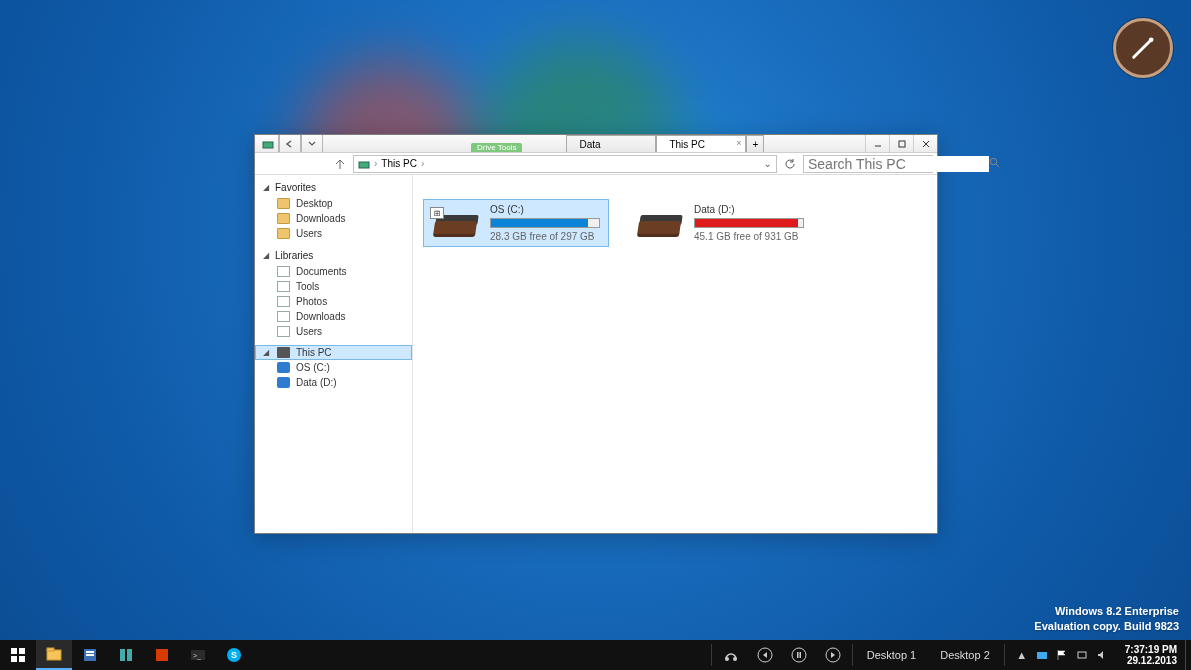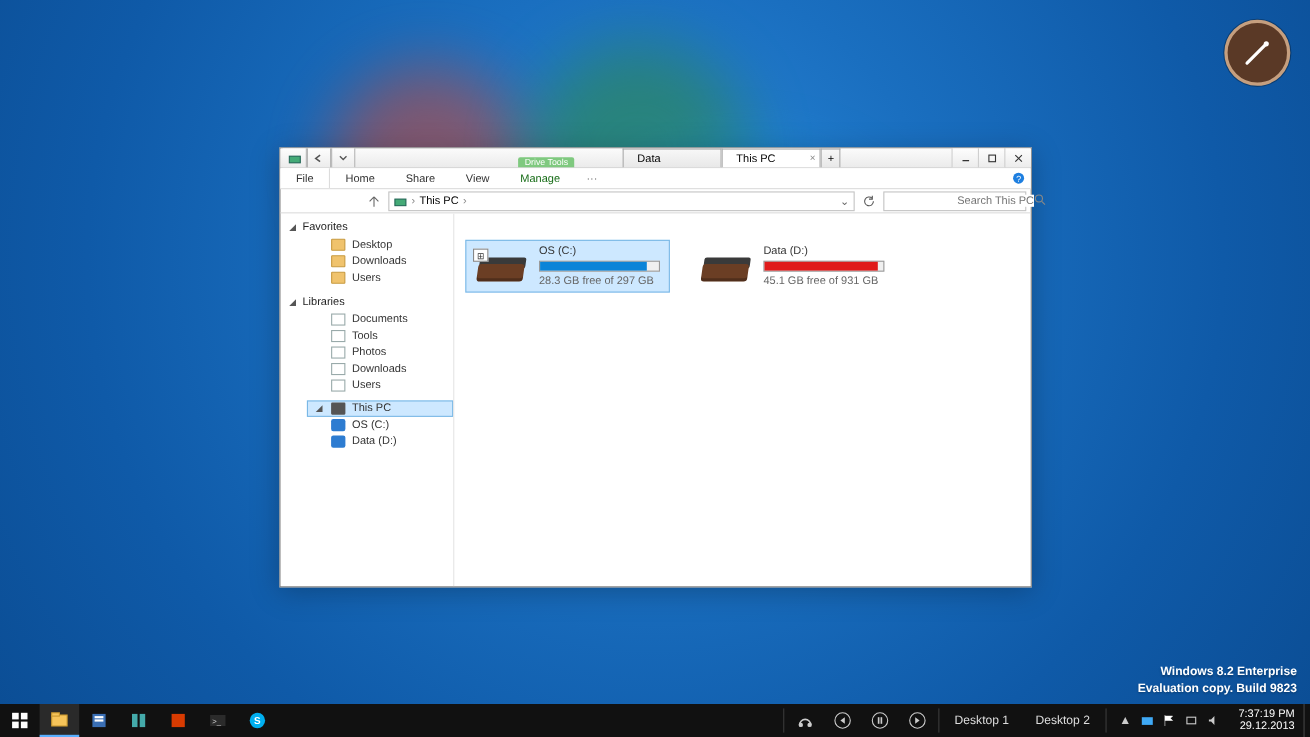--- a/index.html
+++ b/index.html
@@ -26,21 +26,21 @@
 .taskbar .spacer { flex: 1; }
 .tbtn { width: 36px; display: flex; align-items: center; justify-content: center; cursor: pointer; }
 .tbtn.active { background: #2a2a2a; border-bottom: 2px solid #5ab0ff; }
 .tbtn svg { width: 18px; height: 18px; }
 .divider-v { width: 1px; background: #3a3a3a; margin: 4px 2px; }
 .ctrlbtn { width: 34px; display: flex; align-items: center; justify-content: center; cursor: pointer; }
 .ctrlbtn svg { width: 18px; height: 18px; }
 .desk-switch { display: flex; align-items: center; padding: 0 12px; cursor: pointer; gap: 4px; color: #ddd; }
 .tray { display: flex; align-items: center; gap: 6px; padding: 0 8px; }
 .tray .ticon { width: 14px; height: 14px; display: inline-flex; align-items: center; justify-content: center; }
-.clock { display: flex; flex-direction: column; align-items: flex-end; justify-content: center; padding: 2px 8px; font-size: 10px; line-height: 1.15; }
+.clock { display: flex; flex-direction: column; align-items: flex-end; justify-content: center; padding: 2px 8px; font-size: 10px; line-height: 1.15; font-weight: bold; }
 
 
 .window { position: absolute; left: 254px; top: 134px; width: 684px; height: 400px; background: #fff; border: 1px solid #7d7d7d; box-shadow: 0 4px 24px rgba(0,0,0,.25); display: flex; flex-direction: column; }
 
 .titlebar { height: 18px; background: linear-gradient(#fbfbfb, #ebebeb); border-bottom: 1px solid #cfcfcf; display: flex; align-items: flex-end; font-size: 10px; }
 .titlebar .qat { display: flex; align-items: center; gap: 0; padding-left: 2px; }
 .qbtn { width: 22px; height: 17px; border: 1px solid #b6b6b6; border-top: 0; border-bottom: 0; display: flex; align-items: center; justify-content: center; background: linear-gradient(#fdfdfd,#ececec); }
 .qbtn:first-child { border-left: 0; }
 .titlebar .context-tab { margin-left: 148px; display: flex; flex-direction: column; align-items: center; }
 .context-label { height: 9px; font-size: 8px; line-height: 9px; padding: 0 6px; background: #7fc97f; color: #fff; border-radius: 2px 2px 0 0; }
@@ -62,28 +62,28 @@
 .rib-help { margin-left: auto; width: 22px; display: flex; align-items: center; justify-content: center; color: #0066cc; cursor: pointer; }
 
 .navrow { height: 22px; border-bottom: 1px solid #dcdcdc; display: flex; align-items: center; gap: 4px; padding: 0 4px; font-size: 10px; }
 .navbtn { width: 18px; height: 18px; display: flex; align-items: center; justify-content: center; color: #777; cursor: pointer; }
 .addr { flex: 1; height: 18px; border: 1px solid #c3c3c3; display: flex; align-items: center; padding: 0 4px; gap: 4px; }
 .addr .crumb { display: flex; align-items: center; gap: 3px; cursor: pointer; }
 .addr .sep { color: #888; }
 .addr .dd { margin-left: auto; color: #666; cursor: pointer; }
 .refresh { width: 18px; height: 18px; display: flex; align-items: center; justify-content: center; cursor: pointer; color: #555; }
 .search { width: 130px; height: 18px; border: 1px solid #c3c3c3; display: flex; align-items: center; padding: 0 4px; color: #999; }
-.search input { border: 0; outline: 0; font-size: 10px; flex: 1; color: #999; text-align: right; }
+.search input { border: 0; outline: 0; font-size: 14px; flex: 1; color: #999; }
 .search .sicon { color: #888; }
 
 .body { flex: 1; display: flex; overflow: hidden; }
 .navpane { width: 158px; border-right: 1px solid #e5e5e5; padding: 4px 0; font-size: 10px; overflow: auto; }
 .grouphdr { display: flex; align-items: center; gap: 4px; padding: 3px 8px; color: #222; cursor: pointer; }
 .grouphdr .tw { font-size: 8px; color: #555; width: 8px; }
-.navitem { display: flex; align-items: center; gap: 6px; padding: 2px 8px 2px 22px; cursor: pointer; color: #333; margin-left: 24px; }
+.navitem { display: flex; align-items: center; gap: 6px; padding: 2px 8px 2px 22px; cursor: pointer; color: #333; }
 .navitem.selected { background: #cde8ff; border: 1px solid #7ab8e6; padding: 1px 7px 1px 21px; }
 .navitem .ic { width: 13px; height: 11px; display: inline-flex; align-items: center; justify-content: center; }
 .ic-folder { background: #f0c36d; border: 1px solid #c89a40; border-radius: 1px; }
 .ic-doc { border: 1px solid #9aa; background: #fff; }
 .ic-drive { background: #2d7cd1; border-radius: 2px; width:13px; height:9px; }
 .ic-pc { background: #555; border-radius: 1px; width:12px;height:9px; }
 
 .content { flex: 1; padding: 24px 10px; display: flex; gap: 18px; align-items: flex-start; }
 .drive-tile { width: 186px; height: 48px; display: flex; align-items: center; gap: 10px; padding: 4px 6px; border: 1px solid transparent; cursor: pointer; }
 .drive-tile.selected { background: #cde8ff; border: 1px solid #7ab8e6; }
@@ -166,34 +166,20 @@
           </svg>
         </div>
       <div class="winbtn">
           <svg viewBox="0 0 10 10">
             <path d="M2 2 L8 8 M8 2 L2 8" stroke="#333"></path>
           </svg>
         </div>
     </div>
   </div>
 
-  <div class="ribbonrow">
-    <div class="ribtab file">File</div>
-    <div class="ribtab">Home</div>
-    <div class="ribtab">Share</div>
-    <div class="ribtab">View</div>
-    <div class="ribtab manage active">Manage</div>
-    <div class="rib-expand">···</div>
-    <div class="rib-help">
-      <svg width="12" height="12" viewBox="0 0 12 12">
-          <circle cx="6" cy="6" r="5" fill="#1e7fe0"></circle>
-          <text x="6" y="9" text-anchor="middle" font-size="8" fill="#fff">?</text>
-        </svg>
-    </div>
-  </div>
 
   <div class="navrow">
     <div class="navbtn" style="margin-left:72px">
         <svg width="12" height="12" viewBox="0 0 12 12">
           <path d="M6 2 L2 6 M6 2 L10 6 M6 2 V11" stroke="#666" fill="none"></path>
         </svg>
       </div>
     <div class="addr">
       <span class="crumb">
           <svg width="12" height="10" viewBox="0 0 12 10">

